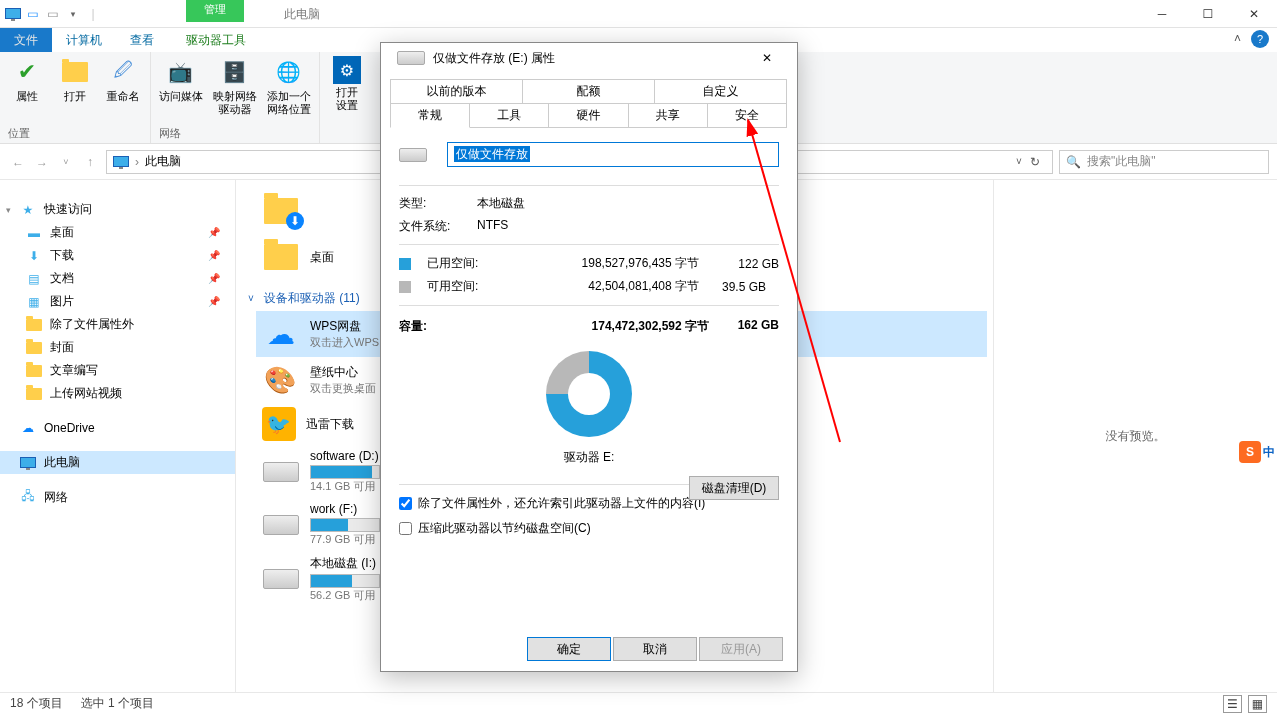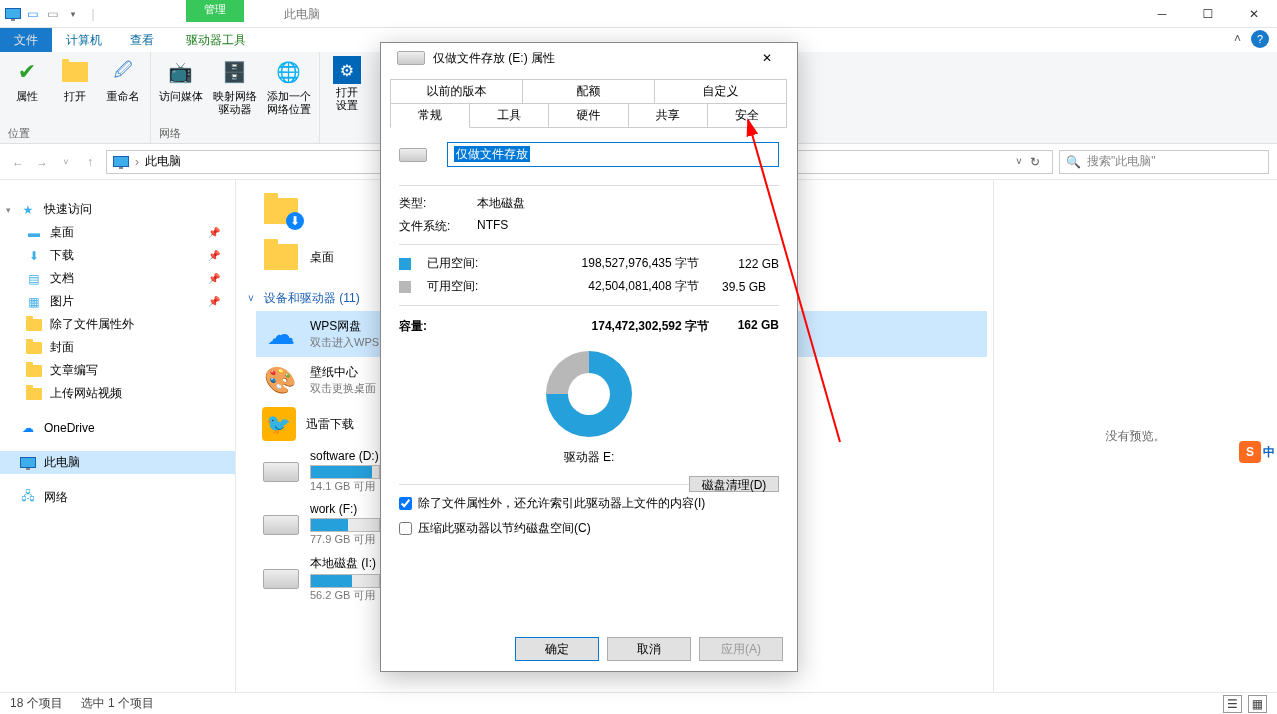--- a/index.html
+++ b/index.html
@@ -84,24 +84,24 @@
 .kv { display: flex; padding: 3px 0; }
 .kv .k { width: 78px; }
 .space-grid { display: grid; grid-template-columns: 18px 80px 1fr 70px; gap: 6px 10px; align-items: center; padding: 4px 0; }
 .sq { width: 12px; height: 12px; }
 .sq.used { background: #26a0da; }
 .sq.free { background: #b8b8b8; }
 .cap-row { display: grid; grid-template-columns: 98px 1fr 70px; padding: 6px 0; font-weight: bold; }
 .pie-wrap { display: flex; flex-direction: column; align-items: center; margin: 10px 0 6px 0; position: relative; }
 .donut { width: 86px; height: 86px; border-radius: 50%; background: conic-gradient(#26a0da 0 270deg, #b8b8b8 270deg 360deg); position: relative; }
 .donut::after { content: ""; position: absolute; inset: 22px; background: #fff; border-radius: 50%; }
-.cleanup-btn { position: absolute; right: 18px; top: 348px; width: 90px; height: 16px; border: 1px solid #adadad; background: #e1e1e1; }
+.cleanup-btn { position: absolute; right: 18px; top: 348px; width: 90px; height: 24px; border: 1px solid #adadad; background: #e1e1e1; }
 .chk-row { display: flex; align-items: center; gap: 6px; padding: 4px 0; }
 .chk-row input { width: 13px; height: 13px; }
-.dialog-buttons { display: flex; gap: 8px; justify-content: flex-end; padding: 10px 14px; }
+.dialog-buttons { display: flex; gap: 2px; justify-content: flex-end; padding: 10px 14px; }
 .dialog-buttons button { width: 84px; height: 24px; border: 1px solid #adadad; background: #e1e1e1; }
 .dialog-buttons button.primary { border: 1px solid #0078d7; }
 .dialog-buttons button:disabled { color: #999; }
 
 
 .arrow-svg { position: absolute; left: 740px; top: 112px; z-index: 60; pointer-events: none; }
 
 .sogou-badge { position: absolute; right: 0; top: 436px; width: 40px; height: 32px; background: #fff; display: flex; align-items: center; justify-content: flex-end; gap: 2px; padding-right: 2px; z-index: 40; }
 .sogou-badge .sq2 { width: 22px; height: 22px; background: #fd6b21; color: #fff; border-radius: 4px; display: flex; align-items: center; justify-content: center; font-weight: bold; }
 

